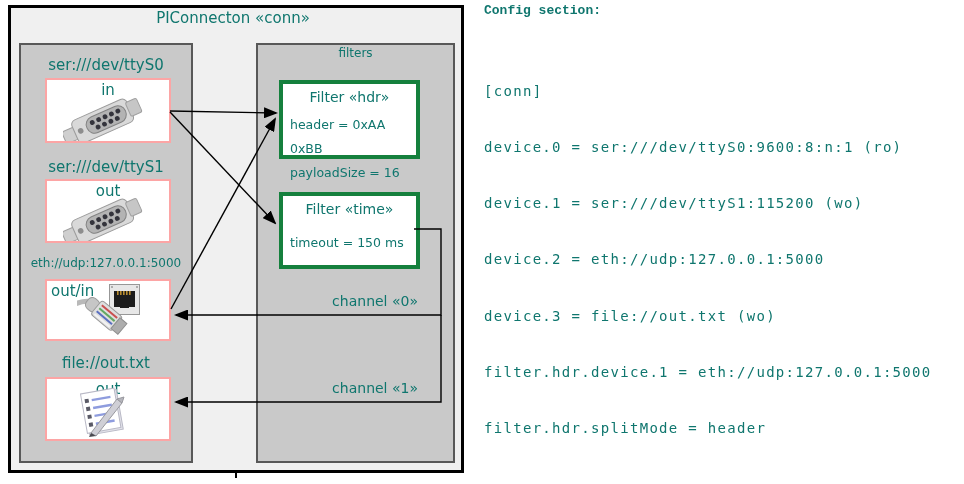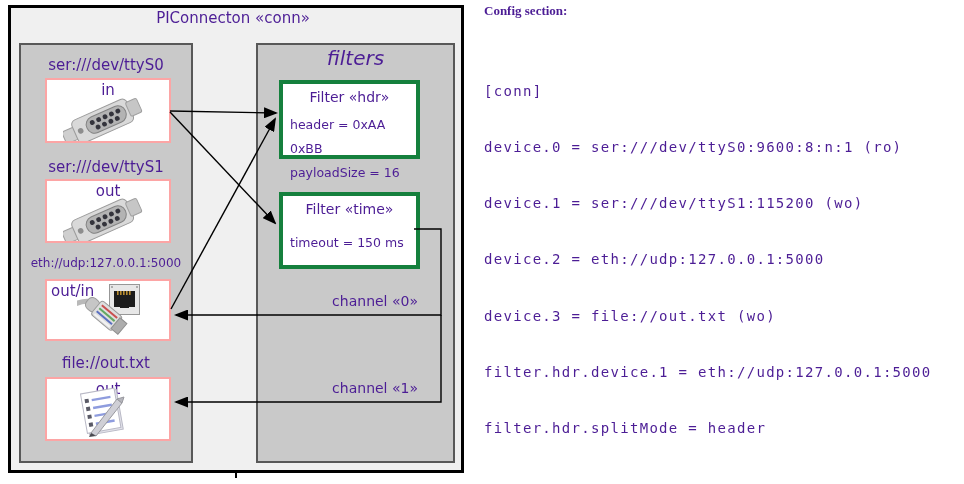--- a/index.html
+++ b/index.html
@@ -1,48 +1,48 @@
 <!DOCTYPE html>
 <html><head>
 <meta charset="utf-8">
 <style>
   html,body{margin:0;padding:0;background:#fff;}
   #page{position:relative;width:964px;height:484px;background:#ffffff;overflow:hidden;
-        font-family:"DejaVu Sans",sans-serif;color:#4c1d95;}
+        font-family:"DejaVu Sans",sans-serif;color:#0f766e;}
 
   
   #outer{position:absolute;left:8px;top:5px;width:450px;height:462px;
          background:#f0f0f0;border:3px solid #000;}
   #diagram-title{position:absolute;left:8px;top:9px;width:450px;text-align:center;
          font-size:15px;}
 
   .panel{position:absolute;background:#c9c9c9;border:2px solid #585858;}
   #devices-panel{left:19px;top:43px;width:170px;height:416px;}
   #filters-panel{left:256px;top:43px;width:195px;height:416px;}
-  #filters-label{position:absolute;left:256px;top:46px;width:199px;text-align:center;font-size:20px;font-style:italic;}
+  #filters-label{position:absolute;left:256px;top:46px;width:199px;text-align:center;font-size:12px;}
 
   .dev-label{position:absolute;left:20px;width:172px;text-align:center;font-size:15px;}
   .dev-label.small{font-size:12px;}
   .dev-box{position:absolute;left:45px;width:122px;background:#fff;border:2px solid #fca5a5;}
   .dir{position:absolute;left:0;top:1px;width:100%;text-align:center;font-size:15px;}
   .dir.left{text-align:right;padding-left:4px;width:auto;}
 
   .filter-box{position:absolute;left:279px;width:133px;background:#fff;border:4px solid #15803d;}
   .filter-title{margin-top:5px;text-align:center;font-size:14px;}
   .filter-props{margin:8px 12px 0 7px;font-size:12.5px;line-height:24px;}
 
   .chan-label{position:absolute;left:300px;width:118px;text-align:right;font-size:14px;}
 
   #arrows{position:absolute;left:0;top:0;width:964px;height:484px;pointer-events:none;}
 
   .icon{position:absolute;}
 
   
   #config{position:absolute;left:484px;top:3px;width:480px;}
-  #config-heading{font-family:Liberation Serif, serif;font-weight:bold;font-size:13px;}
+  #config-heading{font-family:Liberation Mono, monospace;font-weight:bold;font-size:13px;}
   #config-lines{position:absolute;left:0;top:41px;width:480px;
       font-family:"DejaVu Sans Mono",monospace;font-size:14px;letter-spacing:1.3px;
       line-height:18.75px;white-space:pre;}
 
   #bottom-tick{position:absolute;left:235px;top:470px;width:2px;height:8px;background:#000;}
 </style>
 </head>
 <body>
 
 <div id="page">

